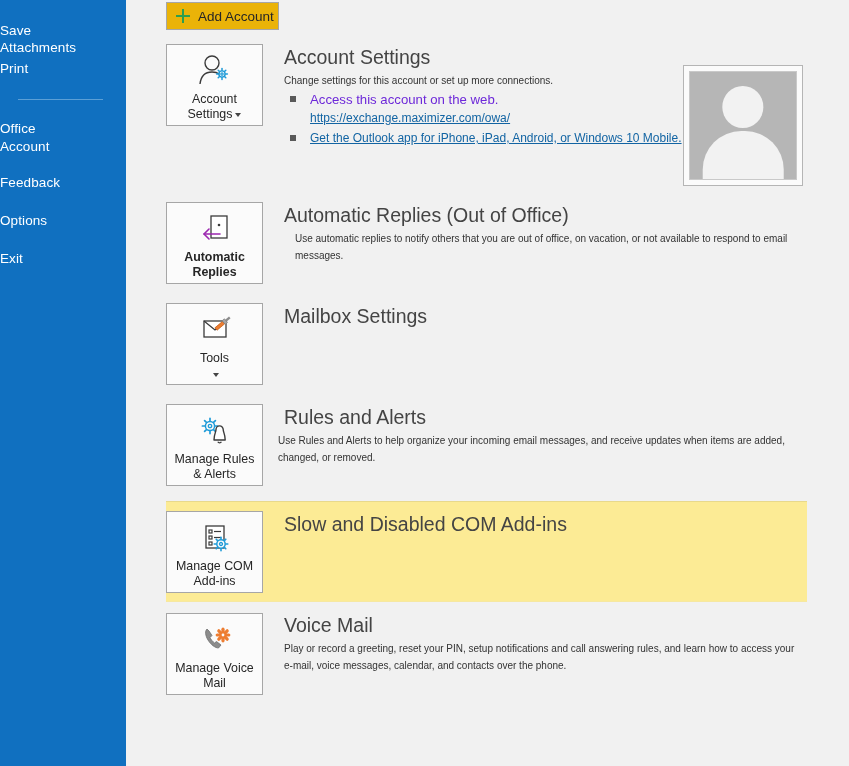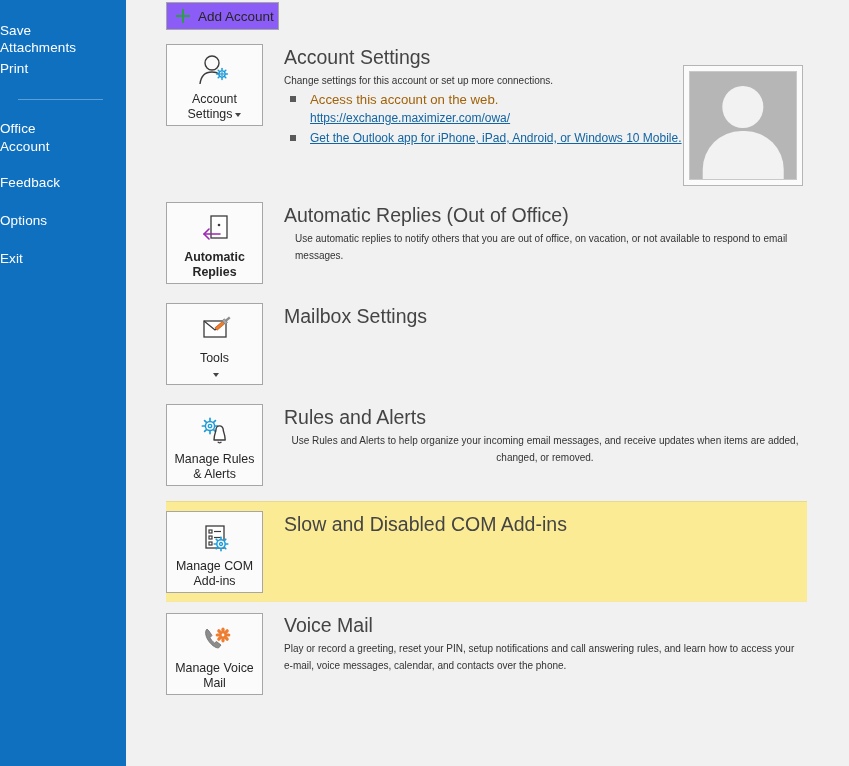--- a/index.html
+++ b/index.html
@@ -32,21 +32,21 @@
     background: #5b9fd6;
   }
 
   
   .content { position: absolute; left: 126px; top: 0; width: 723px; height: 766px; }
 
   .add-account-btn {
     position: absolute;
     left: 40px; top: 2px;
     width: 113px; height: 28px;
-    background: #8b5cf6;
+    background: #eab308;
     border: 1px solid #a6a6a6;
     display: flex; align-items: center;
     padding-left: 9px;
     gap: 8px;
     cursor: pointer;
   }
   .add-account-btn .label { font-size: 13.5px; color: #262626; }
   .plus-icon { width: 14px; height: 14px; position: relative; flex: none; }
   .plus-icon::before, .plus-icon::after {
     content: ""; position: absolute; background: #2e9e4e;
@@ -110,21 +110,21 @@
   .link {
     position: absolute;
     font-size: 12px; color: #1264a3;
     text-decoration: underline;
     cursor: pointer;
     line-height: 17px;
     white-space: nowrap;
   }
   .plain-line {
     position: absolute;
-    font-size: 13.2px; color: #a16207; line-height: 17px;
+    font-size: 13.2px; color: #6d28d9; line-height: 17px;
     white-space: nowrap;
   }
 
   
   .avatar-frame {
     position: absolute;
     left: 683px; top: 65px;
     width: 120px; height: 121px;
     background: #fbfbfb;
     border: 1px solid #b5b5b5;
@@ -268,21 +268,21 @@
           <g stroke="#3b3b3b" stroke-width="1.4" fill="#fff" stroke-linejoin="round">
             <path d="M19 26 C19 20 21 18.5 21 15.5 A3.6 3.6 0 0 1 28.2 15.5 C28.2 18.5 30.2 20 30.2 26 Z"></path>
           </g>
           <path d="M22.8 27.8 A2 2 0 0 0 26.4 27.8" fill="none" stroke="#3b3b3b" stroke-width="1.3"></path>
         </svg>
       </span>
       <span class="tlabel" style="white-space:pre-line;">Manage Rules
 &amp; Alerts</span>
     </div>
     <div class="sec-title" style="left:158px; top:406px;">Rules and Alerts</div>
-    <div class="sec-desc" style="left:159px; top:432px; width:520px;text-align:center;">Use Rules and Alerts to help organize your incoming email messages, and receive updates when items are added, changed, or removed.</div>
+    <div class="sec-desc" style="left:152px; top:432px; width:520px;">Use Rules and Alerts to help organize your incoming email messages, and receive updates when items are added, changed, or removed.</div>
 
     <div class="tile" style="left:40px; top:511px;">
       <span class="glyph">
         <svg width="40" height="34" viewBox="0 0 40 34">
           <rect x="11" y="5" width="18" height="22" fill="#fff" stroke="#3b3b3b" stroke-width="1.3"></rect>
           <g fill="none" stroke="#3b3b3b" stroke-width="1.2">
             <rect x="14" y="9" width="3" height="3"></rect>
             <rect x="14" y="15" width="3" height="3"></rect>
             <rect x="14" y="21" width="3" height="3"></rect>
             <line x1="19" y1="10.5" x2="26" y2="10.5"></line>

